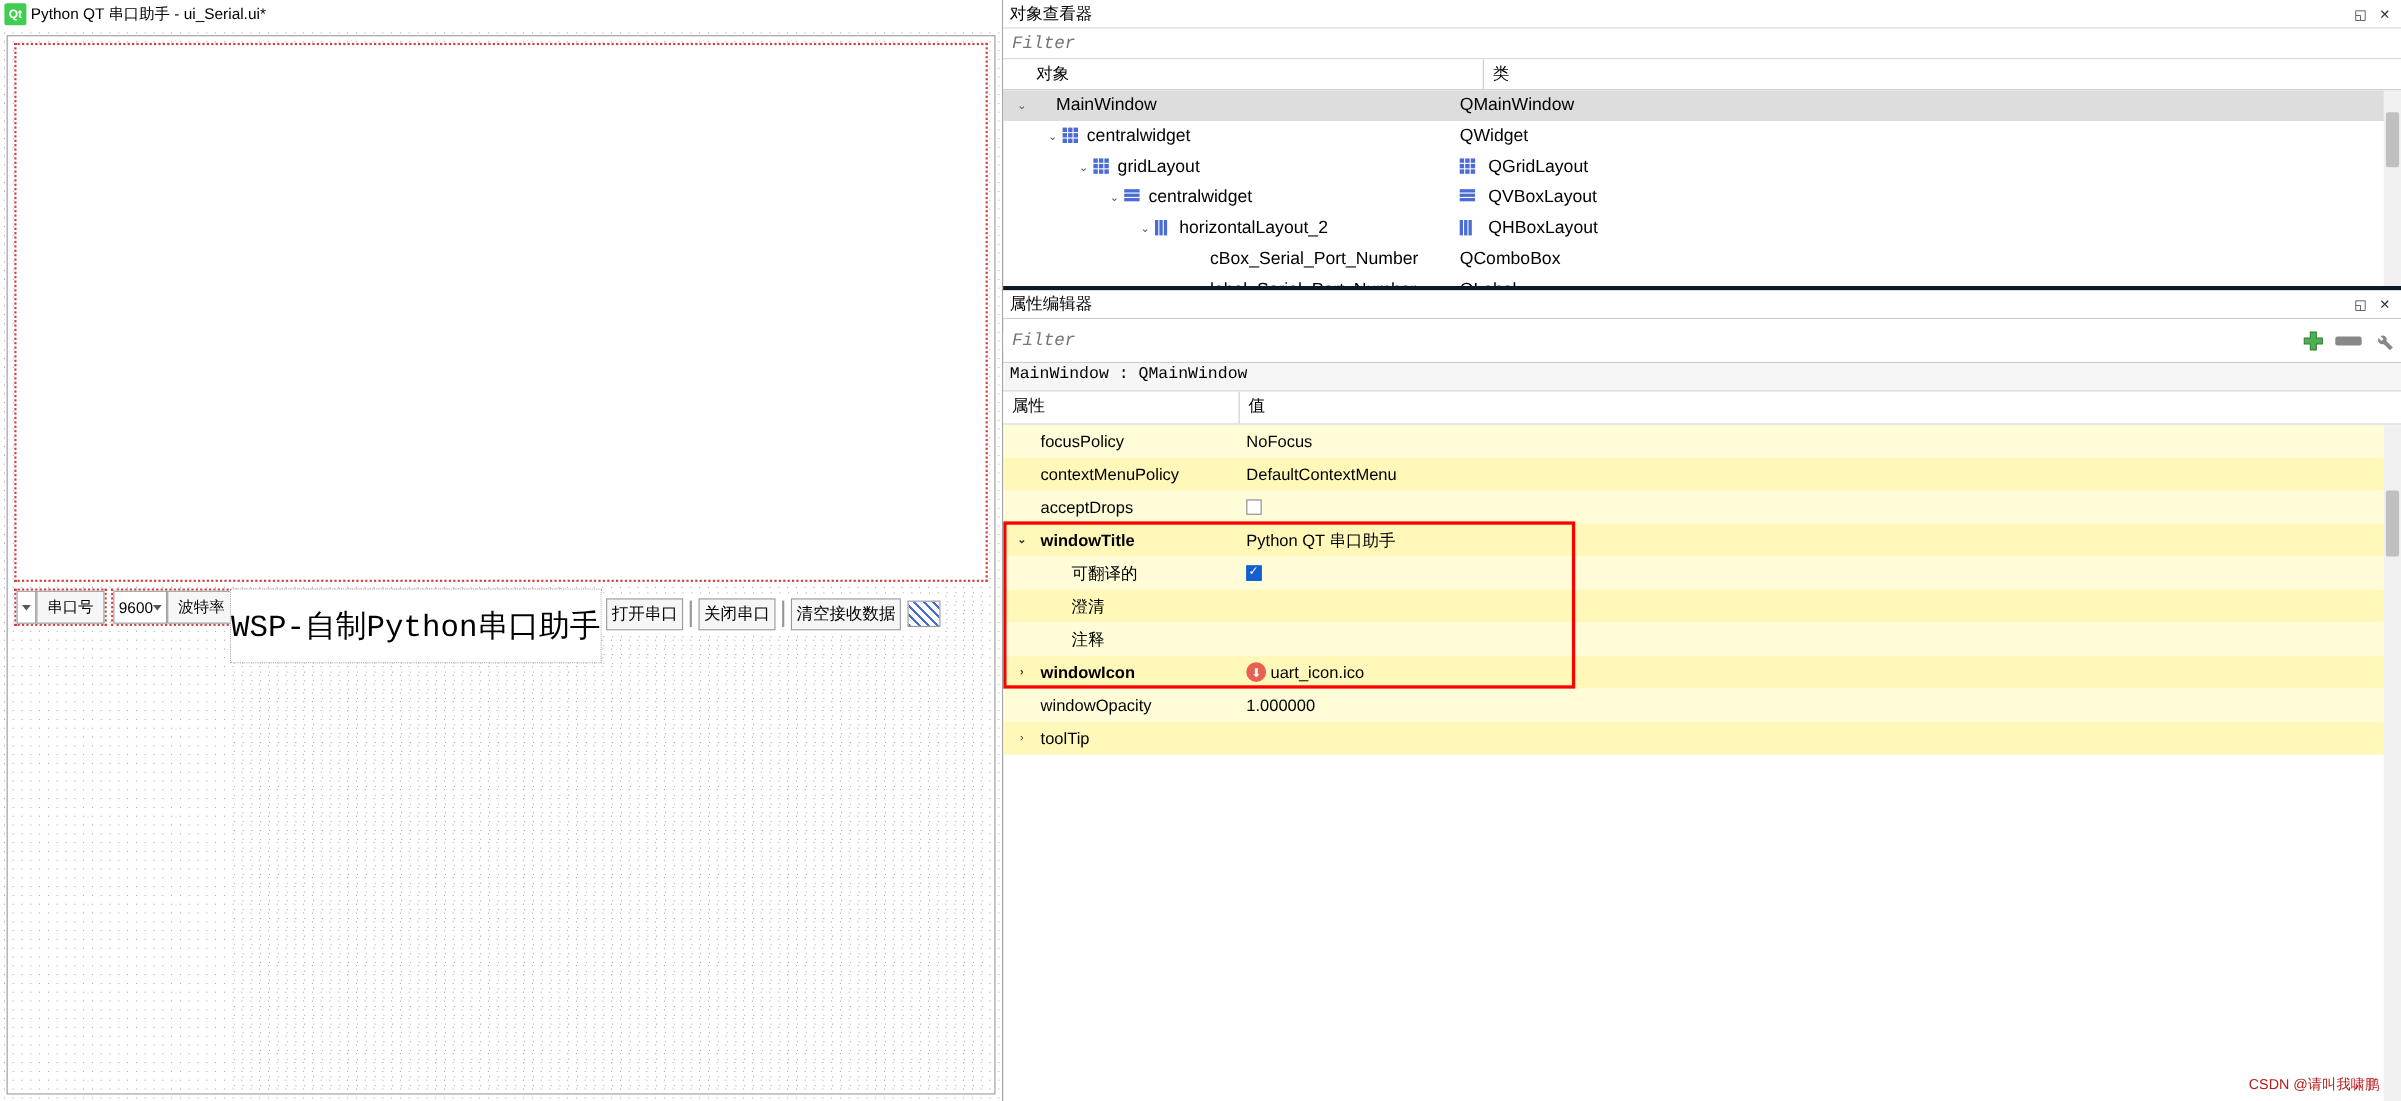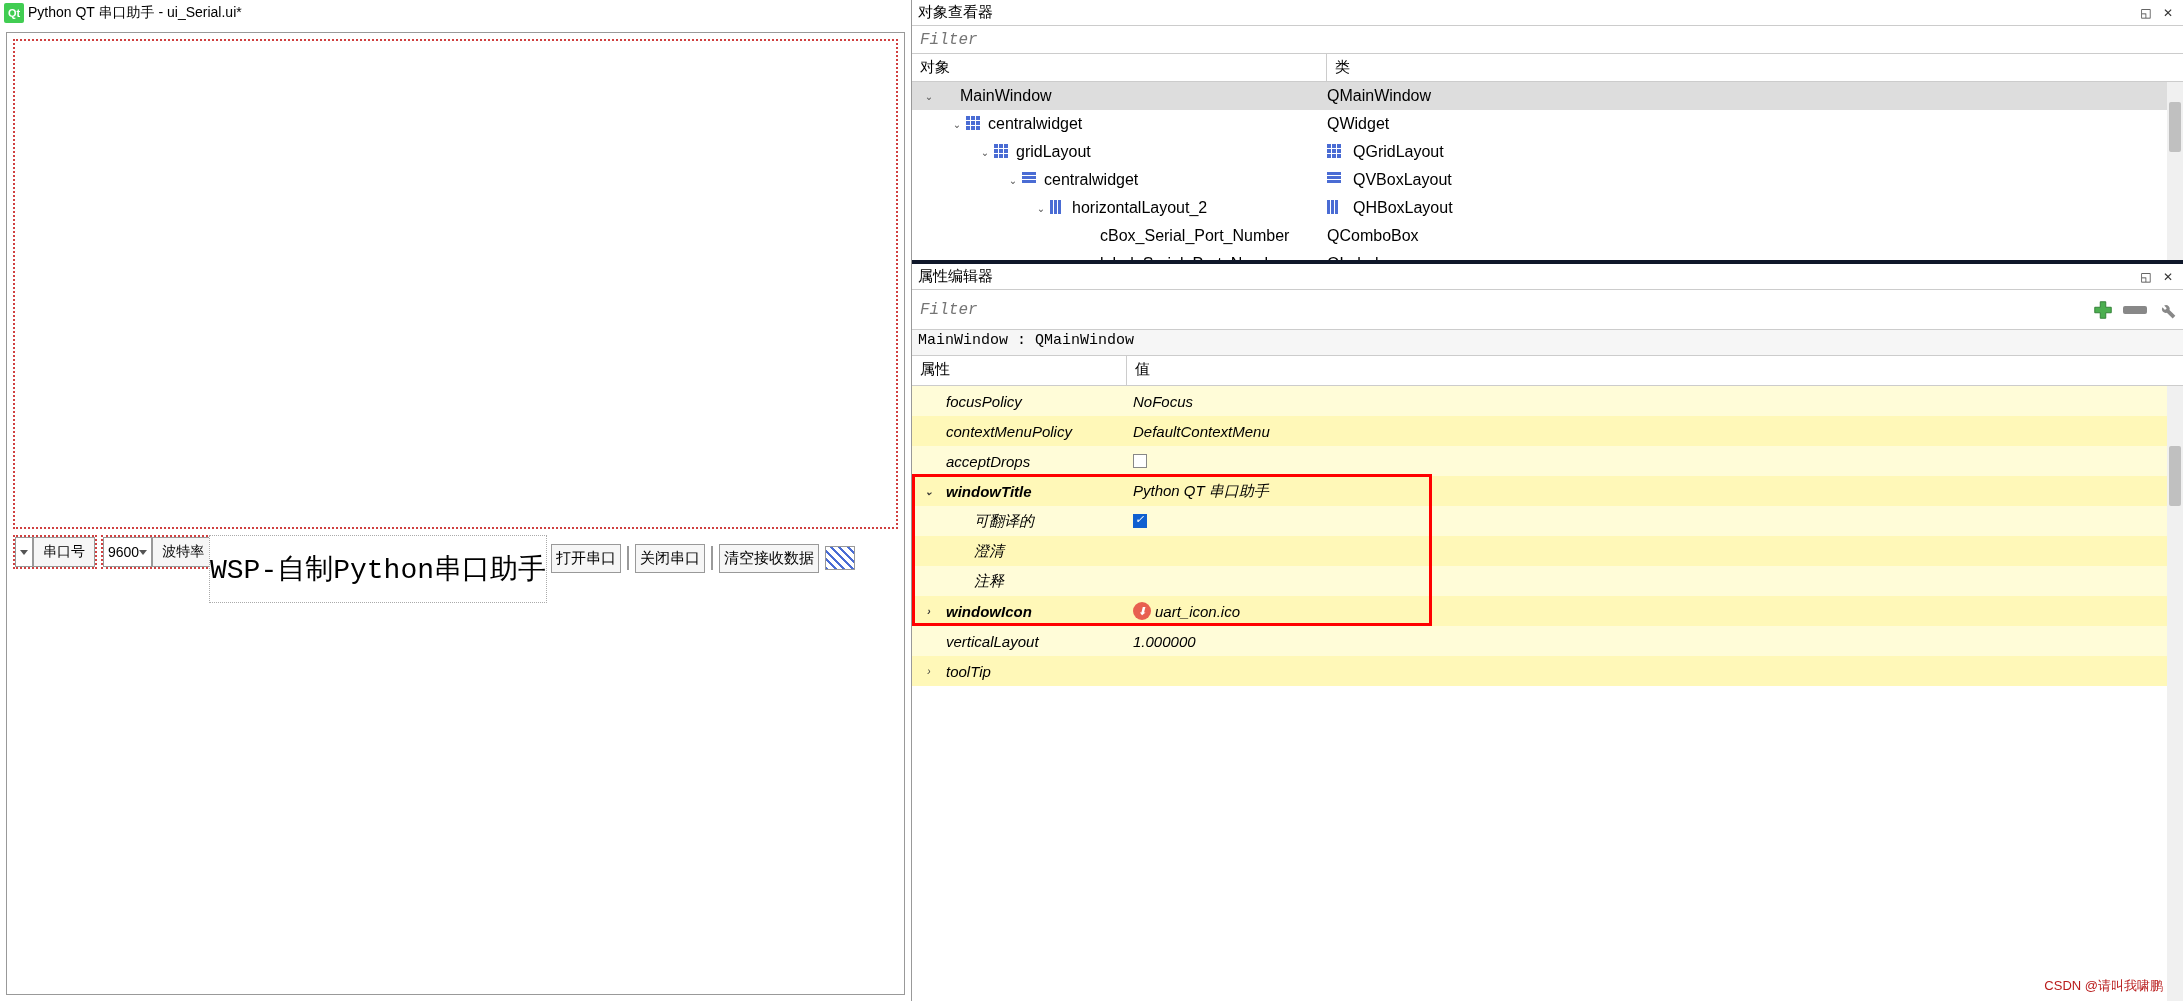--- a/index.html
+++ b/index.html
@@ -22,21 +22,21 @@
 .progress-row { height: 36px; margin-top: 6px; }
 .btn-row { display: flex; gap: 6px; margin-top: 6px; align-items: center; height: 34px; }
 .qt-btn { border: 1px solid #999; background: #f6f6f6; padding: 4px 4px; font-size: 15px; }
 .hatch { flex: 1; height: 24px; background: repeating-linear-gradient(45deg, #4a6cd4 0px, #4a6cd4 2px, #fff 2px, #fff 6px); border: 1px solid #999; }
 .right-pane { flex: 1; display: flex; flex-direction: column; background: #fff; border-left: 1px solid #999; }
 .panel-header { height: 26px; background: #fff; border-bottom: 1px solid #ccc; display: flex; align-items: center; padding: 0 6px; font-size: 15px; }
 .panel-header .spacer { flex: 1; }
 .hdr-icon { width: 18px; height: 18px; margin-left: 4px; cursor: pointer; display: flex; align-items: center; justify-content: center; font-size: 12px; color: #333; }
 .filter-input { width: 100%; height: 28px; border: none; border-bottom: 1px solid #ccc; padding: 0 8px; font-family: "Courier New", monospace; font-size: 16px; color: #888; font-style: italic; outline: none; }
 .tree-header { display: flex; height: 28px; border-bottom: 1px solid #ccc; background: #fff; font-size: 15px; }
-.th-obj { width: 415px; padding: 4px 8px; border-right: 1px solid #ccc; }
+.th-obj { width: 415px; padding: 4px 8px; border-right: 1px solid #ccc; margin-left: 22px; }
 .th-cls { flex: 1; padding: 4px 8px; }
 .tree-body { height: 178px; overflow: hidden; position: relative; }
 .tree-row { display: flex; height: 28px; align-items: center; font-size: 16px; }
 .tree-row.sel { background: #dddddd; }
 .tr-obj { width: 415px; display: flex; align-items: center; }
 .tr-cls { flex: 1; display: flex; align-items: center; gap: 4px; }
 .exp { width: 14px; display: inline-flex; justify-content: center; font-size: 10px; color: #555; margin-right: 2px; }
 .tree-icon { width: 16px; height: 16px; margin-right: 6px; display: inline-flex; }
 .scrollbar-v { position: absolute; right: 0; top: 0; bottom: 0; width: 16px; background: #f0f0f0; }
 .scrollbar-thumb { position: absolute; left: 2px; right: 2px; top: 20px; height: 50px; background: #c0c0c0; border-radius: 2px; }
@@ -45,21 +45,21 @@
 .filter-row input { flex: 1; border: none; padding: 0 8px; font-family: "Courier New", monospace; font-size: 16px; color: #888; font-style: italic; outline: none; }
 .tool-icon { width: 28px; height: 28px; margin: 0 2px; display: flex; align-items: center; justify-content: center; }
 .plus-icon svg { width: 22px; height: 22px; }
 .minus-icon { width: 24px; height: 8px; background: #888; border-radius: 2px; }
 .wrench-icon svg { width: 20px; height: 20px; }
 .context-line { height: 26px; padding: 2px 6px; font-family: "Courier New", monospace; font-size: 15px; border-bottom: 1px solid #ccc; background: #f6f6f6; }
 .prop-header { display: flex; height: 30px; background: #fff; border-bottom: 1px solid #ccc; font-size: 15px; }
 .ph-name { width: 215px; padding: 4px 8px; border-right: 1px solid #ccc; }
 .ph-val { flex: 1; padding: 4px 8px; }
 .prop-body { flex: 1; overflow: hidden; position: relative; }
-.prop-row { display: flex; height: 30px; align-items: center; background: #fffcd8; font-size: 15px; font-style: italic; }
+.prop-row { display: flex; height: 30px; align-items: center; background: #fffcd8; font-size: 15px; }
 .prop-row.alt { background: #fff8b8; }
 .pr-name { width: 215px; padding-left: 34px; display: flex; align-items: center; }
 .pr-val { flex: 1; padding-left: 6px; display: flex; align-items: center; gap: 4px; }
 .pr-exp { width: 14px; display: inline-flex; justify-content: center; font-size: 10px; color: #333; position: absolute; left: 10px; }
 .prop-row { position: relative; }
 .bold { font-weight: bold; }
 .highlight-box { position: absolute; border: 3px solid #ff0000; pointer-events: none; z-index: 10; }
 .checkbox-icon { width: 14px; height: 14px; border: 1px solid #888; background: #fff; }
 .checkbox-icon.checked { background: #1060d0; border-color: #1060d0; position: relative; }
 .checkbox-icon.checked::after { content: "✓"; color: #fff; font-size: 11px; position: absolute; top: -2px; left: 1px; }
@@ -362,21 +362,21 @@
             <span class="pr-exp">›</span>
             <span>windowIcon</span>
           </div>
           <div class="pr-val">
             <span class="ico-circle">⬇</span>
             <span>uart_icon.ico</span>
           </div>
         </div>
         <div class="prop-row">
           <div class="pr-name" style="padding-left:34px">
-            <span>verticalLayout</span>
+            <span>windowOpacity</span>
           </div>
           <div class="pr-val">
             <span>1.000000</span>
           </div>
         </div>
         <div class="prop-row alt">
           <div class="pr-name" style="padding-left:34px">
             <span class="pr-exp">›</span>
             <span>toolTip</span>
           </div>

